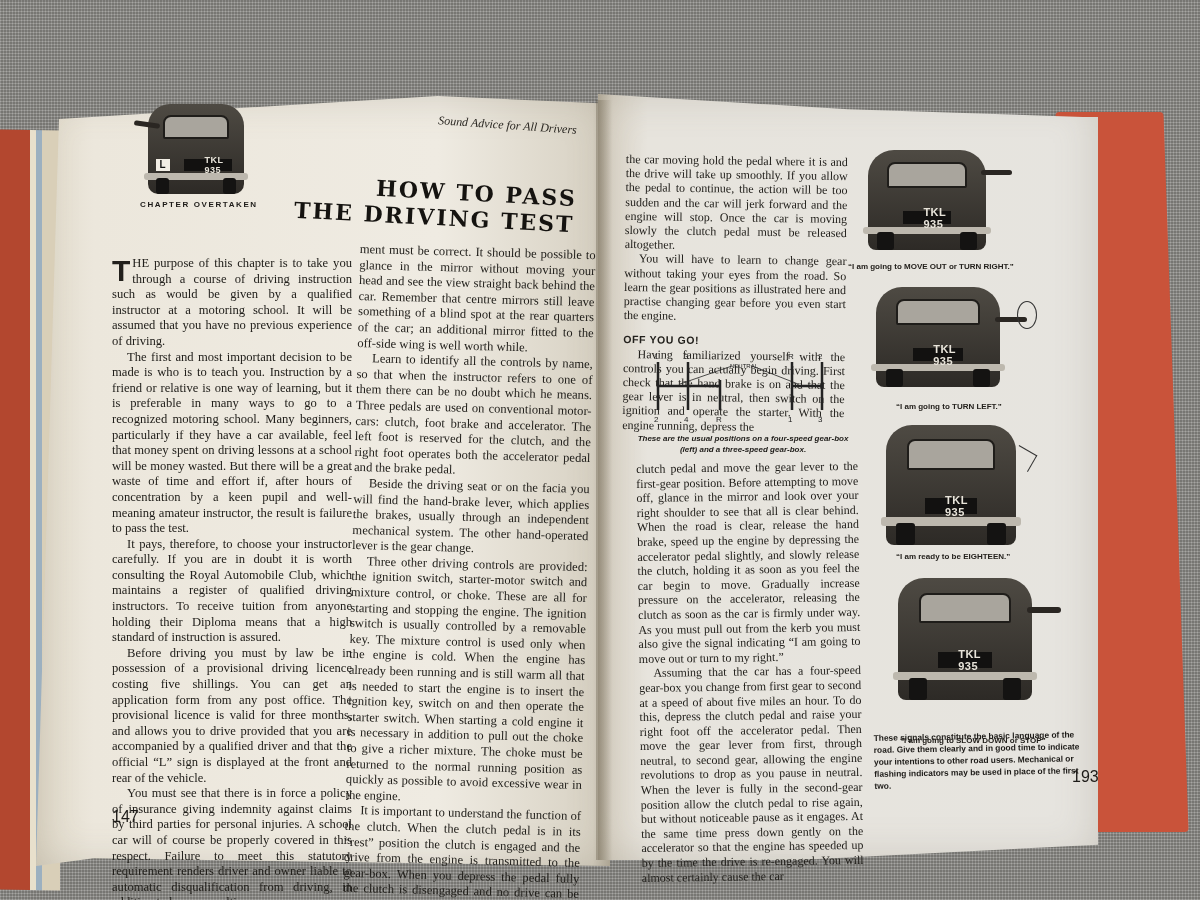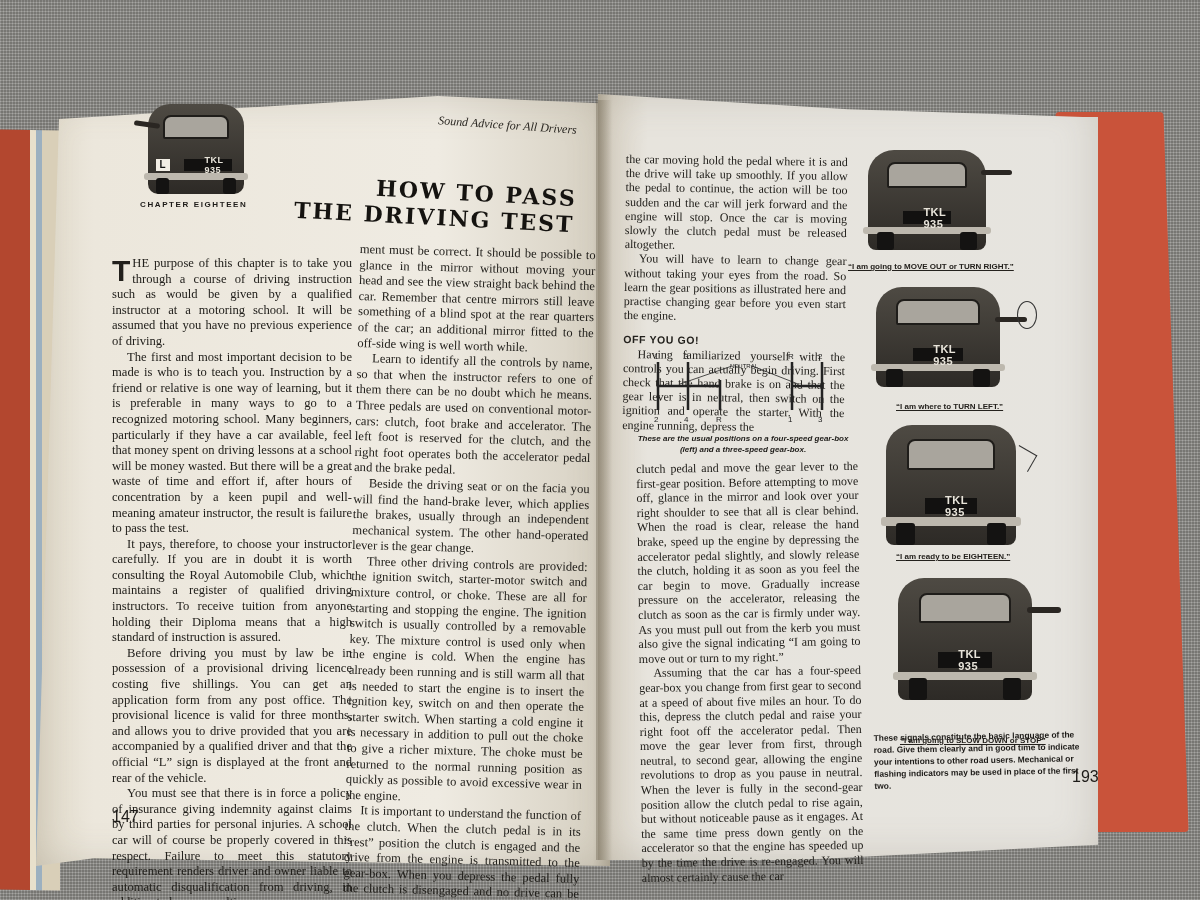--- a/index.html
+++ b/index.html
@@ -55,21 +55,21 @@
   .car {
     position:absolute; background:linear-gradient(180deg,#4e4a43,#2d2a26);
     border-radius:26px 26px 8px 8px;
   }
   .car .window { position:absolute; left:16%; right:16%; top:12%; height:22%; background:#a9a59d; border-radius:8px 8px 2px 2px; border:2px solid #1f1d1a; }
   .car .bumper { position:absolute; left:-4%; right:-4%; bottom:16%; height:7%; background:#bdb8ae; border-radius:3px; }
   .car .plate { position:absolute; left:30%; right:30%; bottom:26%; height:13%; background:#121110; color:#e8e4da; font-family:"Liberation Sans",sans-serif; font-weight:bold; font-size:11px; display:flex; align-items:center; justify-content:center; letter-spacing:0.5px;padding-left:20px; }
   .car .wheel { position:absolute; bottom:0; width:14%; height:18%; background:#141312; border-radius:3px; }
   .car .wheel.l { left:8%; } .car .wheel.r { right:8%; }
   .car .arm { position:absolute; right:-22%; top:20%; width:26%; height:5%; background:#2a2622; border-radius:3px; }
-  .caption { position:absolute; font-family:"Liberation Sans","DejaVu Sans",sans-serif; font-size:8px; font-weight:bold; color:#24211d; white-space:nowrap;text-decoration:underline; }
+  .caption { position:absolute; font-family:"Liberation Sans","DejaVu Sans",sans-serif; font-size:8px; font-weight:bold; color:#24211d; white-space:nowrap; }
   .gear-caption { position:absolute; left:632px; top:433px; width:222px; text-align:center; font-family:"Liberation Sans",sans-serif; font-size:8px; font-style:italic; font-weight:bold; line-height:11px; }
   .footnote { position:absolute; left:874px; top:730px; width:220px; font-family:"Liberation Sans",sans-serif; font-size:8.4px; font-weight:bold; line-height:12px; transform:rotate(-1deg); }
 </style>
 </head>
 <body>
 
 <div class="cover-left"></div>
 <div class="cover-right"></div>
 
 <div class="page page-left"></div>
@@ -81,21 +81,21 @@
 
 <div class="car" style="left:148px;top:104px;width:96px;height:90px;border-radius:22px 22px 10px 10px;">
   <div class="window"></div>
   <div class="bumper"></div>
   <div class="plate" style="left:38%;right:12%;font-size:9px;">TKL 935</div>
   <div style="position:absolute;left:8%;bottom:26%;width:14px;height:12px;background:#f1ede4;color:#111;font:bold 10px 'Liberation Sans',sans-serif;display:flex;align-items:center;justify-content:center;">L</div>
   <div class="wheel l"></div>
   <div class="wheel r"></div>
   <div style="position:absolute;left:-14px;top:18px;width:26px;height:5px;background:#2a2622;transform:rotate(8deg);border-radius:3px;"></div>
 </div>
-<div class="chapter-label">CHAPTER EIGHTEEN</div>
+<div class="chapter-label">CHAPTER OVERTAKEN</div>
 
 <div class="title" style="left:376px;top:180px;">HOW TO PASS</div>
 <div class="title" style="left:294px;top:204px;">THE DRIVING TEST</div>
 
 <div class="text" style="left:112px;top:256px;width:240px;">
   <p class="first"><span class="dropcap">T</span><span>HE purpose of this chapter is to take you through a course of driving instruction such as would be given by a qualified instructor at a motoring school. It will be assumed that you have no previous experience of driving.</span></p>
   <p>The first and most important decision to be made is who is to teach you. Instruction by a friend or relative is one way of learning, but it is preferable in many ways to go to a recognized motoring school. Many beginners, particularly if they have a car available, feel that money spent on driving lessons at a school will be money wasted. But there will be a great waste of time and effort if, after hours of concentration by a keen pupil and well-meaning amateur instructor, the result is failure to pass the test.</p>
   <p>It pays, therefore, to choose your instructor carefully. If you are in doubt it is worth consulting the Royal Automobile Club, which maintains a register of qualified driving instructors. To receive tuition from anyone holding their Diploma means that a high standard of instruction is assured.</p>
   <p>Before driving you must by law be in possession of a provisional driving licence costing five shillings. You can get an application form from any post office. The provisional licence is valid for three months, and allows you to drive provided that you are accompanied by a qualified driver and that the official “L” sign is displayed at the front and rear of the vehicle.</p>
   <p>You must see that there is in force a policy of insurance giving indemnity against claims by third parties for personal injuries. A school car will of course be properly covered in this respect. Failure to meet this statutory requirement renders driver and owner liable to automatic disqualification from driving, in addition to heavy penalties.</p>
@@ -157,21 +157,21 @@
 
 <div class="car" style="left:876px;top:287px;width:124px;height:100px;">
   <div class="window"></div>
   <div class="bumper"></div>
   <div class="plate">TKL 935</div>
   <div class="wheel l"></div>
   <div class="wheel r"></div>
   <div class="arm" style="top:30%;"></div>
   <div style="position:absolute;right:-30%;top:14%;width:18px;height:26px;border:1.5px solid #333;border-radius:50%;"></div>
 </div>
-<div class="caption" style="left:896px;top:402px;">“I am where to TURN LEFT.”</div>
+<div class="caption" style="left:896px;top:402px;">“I am going to TURN LEFT.”</div>
 
 <div class="car" style="left:886px;top:425px;width:130px;height:120px;">
   <div class="window"></div>
   <div class="bumper"></div>
   <div class="plate">TKL 935</div>
   <div class="wheel l"></div>
   <div class="wheel r"></div>
   <div style="position:absolute;right:-14%;top:20%;width:20px;height:18px;border-top:1.5px solid #333;border-right:1.5px solid #333;transform:rotate(30deg);"></div>
 </div>
 <div class="caption" style="left:896px;top:552px;">“I am ready to be EIGHTEEN.”</div>

